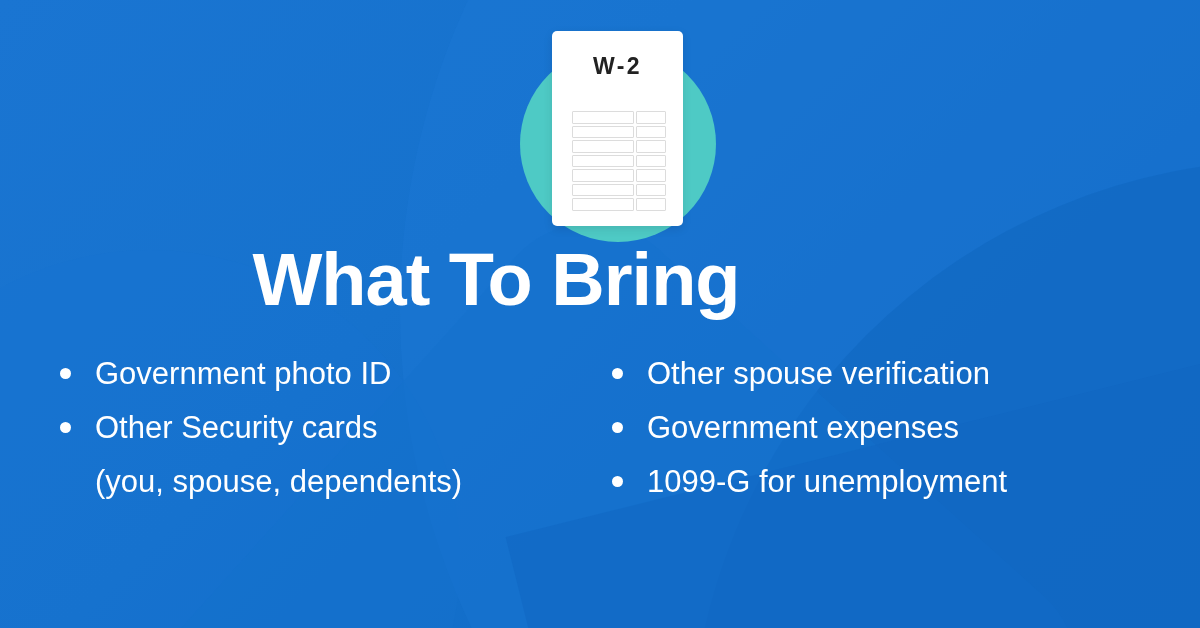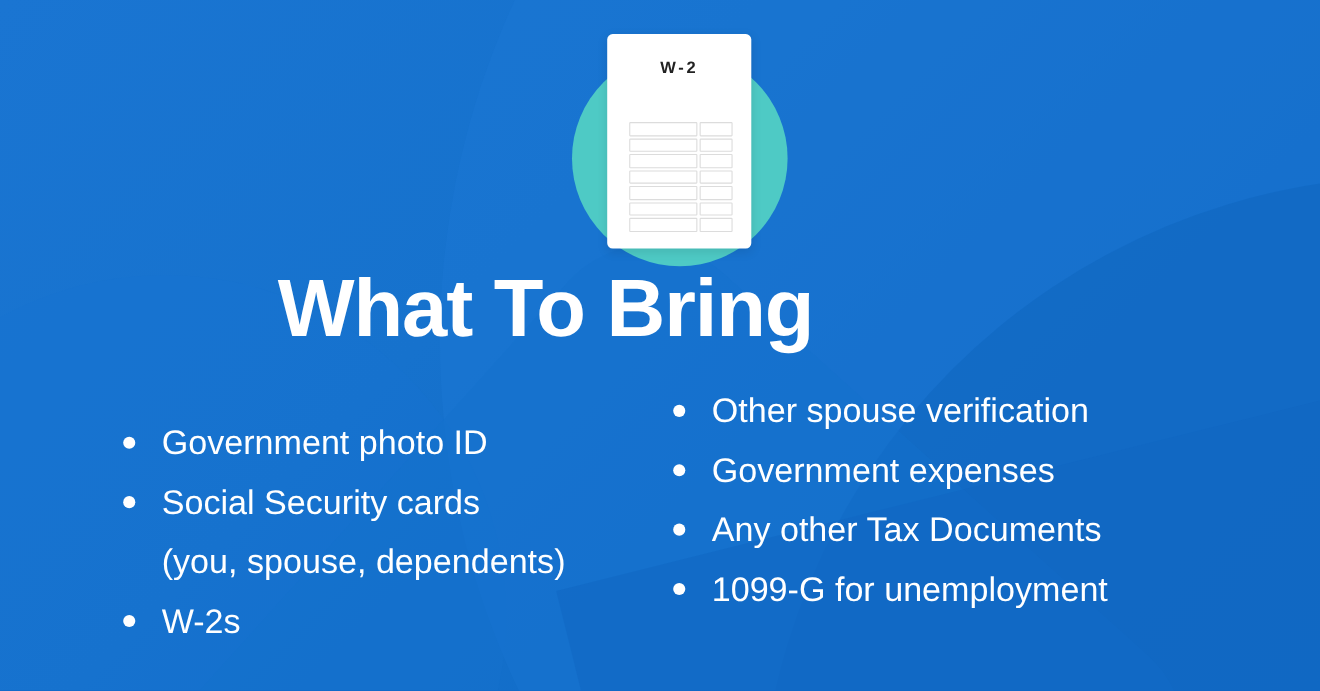--- a/index.html
+++ b/index.html
@@ -106,21 +106,21 @@
     background: #ffffff;
     border-radius: 5px;
     box-shadow: 0 3px 10px rgba(0,0,0,0.10);
   }
   .doc-title {
     position: absolute;
     left: 0;
     top: 22px;
     width: 131px;
     text-align: center;
-    font-size: 15px;
+    font-size: 23px;
     font-weight: bold;
     letter-spacing: 2.5px;
     color: #222222;
     font-family: "Liberation Sans", sans-serif;
   }
   .doc-table {
     position: absolute;
     left: 20px;
     top: 80px;
     width: 92px;
@@ -157,22 +157,21 @@
     left: 0;
     top: 352px;
     width: 1200px;
     display: flex;
   }
   .col {
     box-sizing: border-box;
   }
   .col-left {
     width: 600px;
-    padding-left: 112px;
-    margin-top: 29px;
+    padding-left: 60px;
   }
   .col-right {
     width: 600px;
     padding-left: 12px;
   }
   .li {
     display: flex;
     align-items: flex-start;
     height: 54px;
   }
@@ -236,46 +235,38 @@
 
   <div class="lists">
 
     <div class="col col-left">
       <div class="li">
         <span class="bullet"></span>
         <span class="li-text">Government photo ID</span>
       </div>
       <div class="li">
         <span class="bullet"></span>
-        <span class="li-text">Social Security cards</span>
+        <span class="li-text">Other Security cards</span>
       </div>
       <div class="li">
         <span class="bullet hidden"></span>
         <span class="li-text">(you, spouse, dependents)</span>
       </div>
-      <div class="li">
-        <span class="bullet"></span>
-        <span class="li-text">W-2s</span>
-      </div>
     </div>
 
     <div class="col col-right">
       <div class="li">
         <span class="bullet"></span>
         <span class="li-text">Other spouse verification</span>
       </div>
       <div class="li">
         <span class="bullet"></span>
         <span class="li-text">Government expenses</span>
       </div>
       <div class="li">
         <span class="bullet"></span>
-        <span class="li-text">Any other Tax Documents</span>
-      </div>
-      <div class="li">
-        <span class="bullet"></span>
         <span class="li-text">1099-G for unemployment</span>
       </div>
     </div>
 
   </div>
 
 </div>
 
 </body></html>

